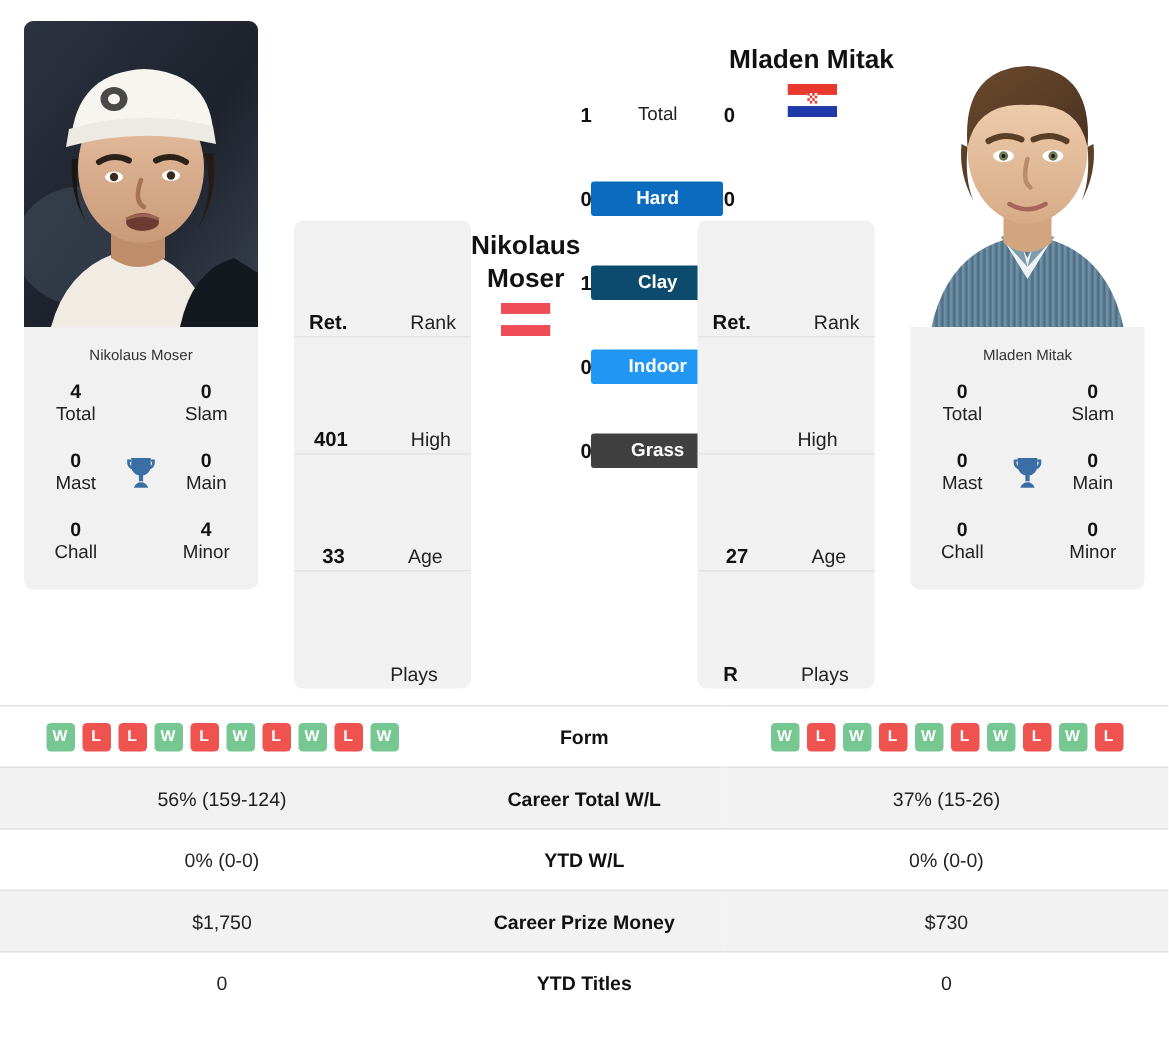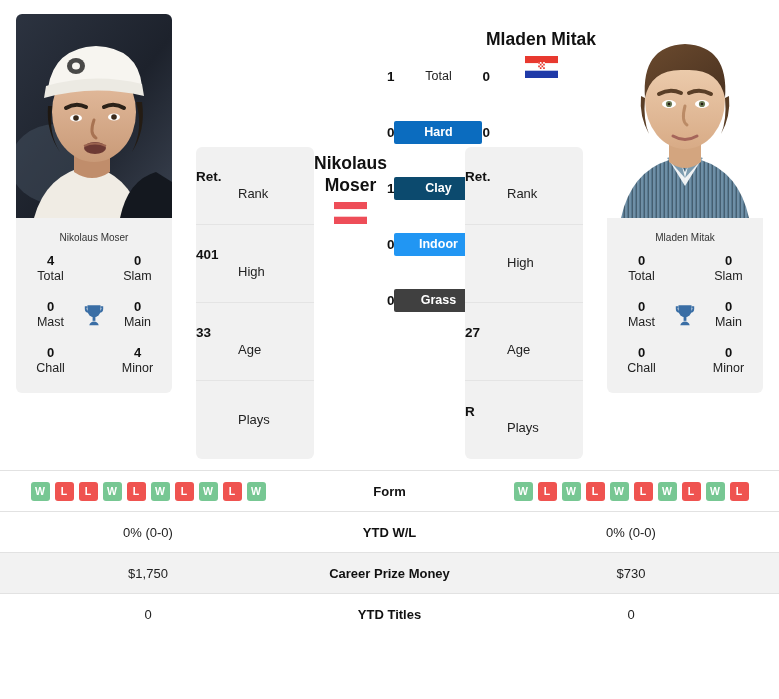--- a/index.html
+++ b/index.html
@@ -64,22 +64,22 @@
     width: 118px; flex: 0 0 118px;
     margin-top: 133px;
     background: #f1f1f1;
     border-radius: 6px;
     overflow: hidden;
   }
   .info-col.left { margin-left: 24px; }
   .info-col.right { margin-right: 24px; }
   .info-row {
     height: 78px;
-    display: flex; flex-direction: column;
-    align-items: flex-start; justify-content: center;
+    display: flex; flex-direction: row;
+    align-items: flex-end; justify-content: center;
     border-bottom: 1px solid #e4e4e4;
   }
   .info-row:last-child { border-bottom: none; }
   .info-val { font-size: 13.5px; font-weight: bold; color: #111; line-height: 1.3; }
   .info-lab { font-size: 13px; color: #222; line-height: 1.3; margin-left: 42px; }
 
   
   .center-col {
     flex: 1 1 auto;
     display: flex; flex-direction: row;
@@ -451,20 +451,25 @@
               <div class="wl l">L</div>
               <div class="wl w">W</div>
               <div class="wl l">L</div>
               <div class="wl w">W</div>
               <div class="wl l">L</div>
               <div class="wl w">W</div>
               <div class="wl l">L</div>
             </div>
         </td>
       </tr>
+      <tr class="shade lined">
+        <td class="c-side">56% (159-124)</td>
+        <td class="c-mid">Career Total W/L</td>
+        <td class="c-side">37% (15-26)</td>
+      </tr>
       <tr class="lined">
         <td class="c-side">0% (0-0)</td>
         <td class="c-mid">YTD W/L</td>
         <td class="c-side">0% (0-0)</td>
       </tr>
       <tr class="shade lined">
         <td class="c-side">$1,750</td>
         <td class="c-mid">Career Prize Money</td>
         <td class="c-side">$730</td>
       </tr>

